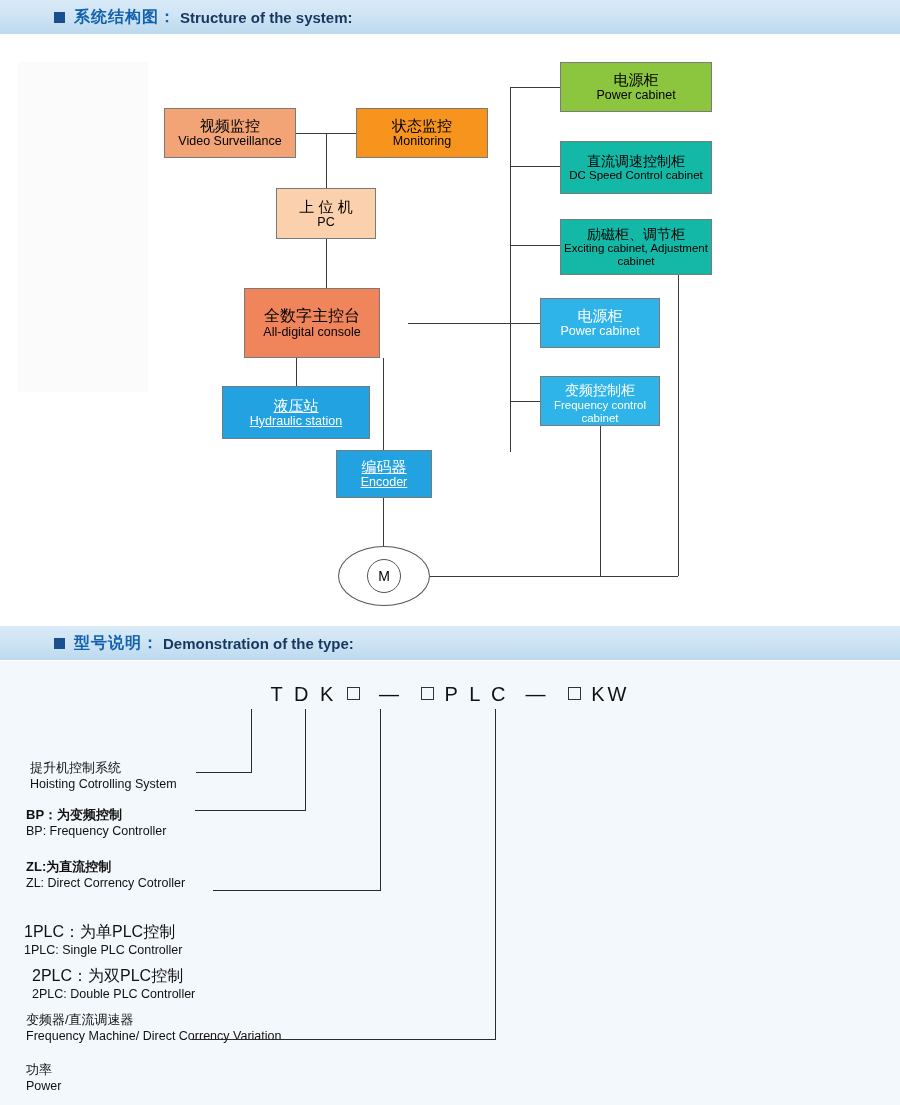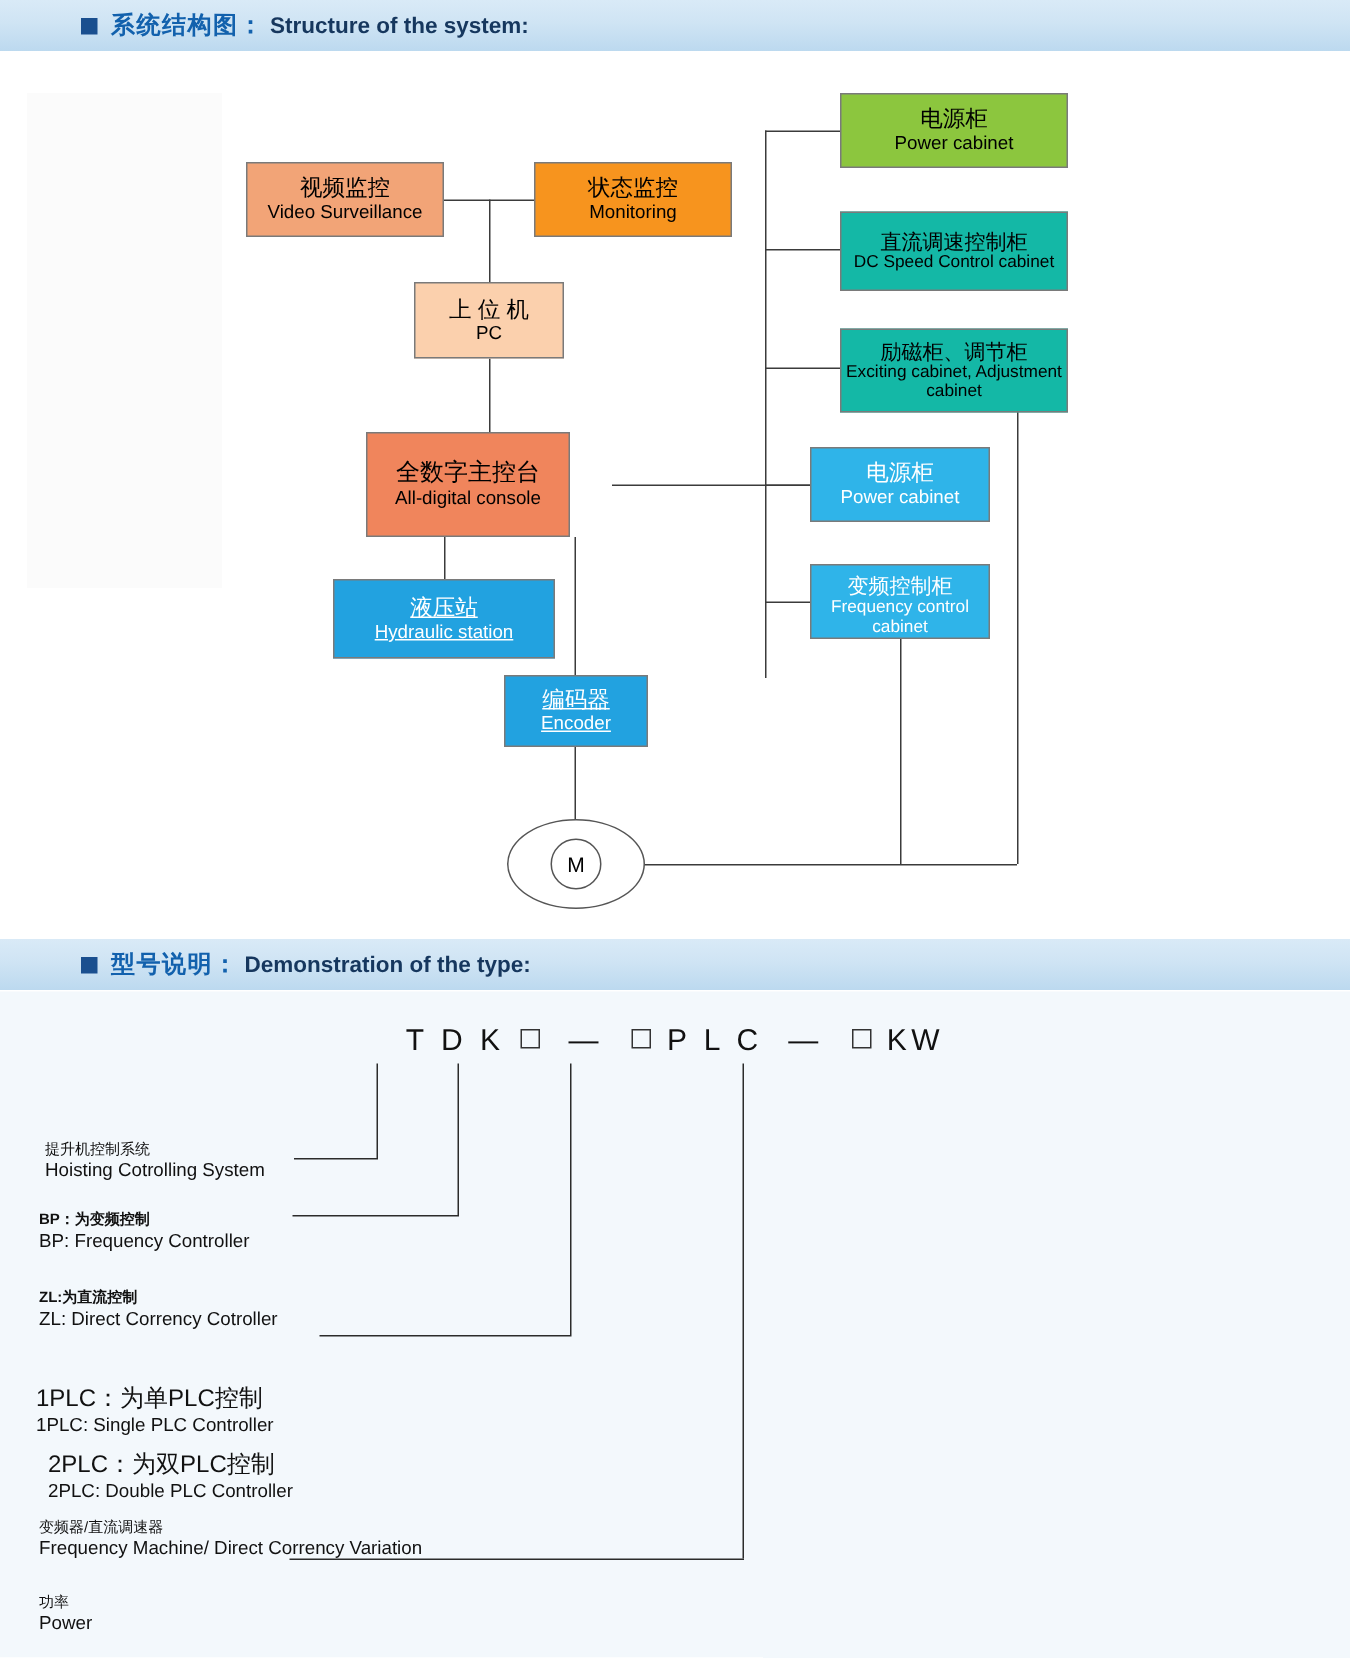--- a/index.html
+++ b/index.html
@@ -151,21 +151,21 @@
     border: 1px solid #333;
     margin: 0 2px 0 2px;
     vertical-align: 1px;
   }
   .dash { display: inline-block; width: 40px; text-align: center; }
 
   .legend {
     position: absolute;
     color: #111;
   }
-  .legend .cn { font-size: 10px; display: block; }
+  .legend .cn { font-size: 13px; display: block; }
   .legend .en { font-size: 12.5px; display: block; }
 
   .lline { position: absolute; background: #2b2b2b; z-index: 1; }
 </style>
 </head>
 <body>
 
 <div id="page">
 
   <div class="sec-header" style="top:0;">

